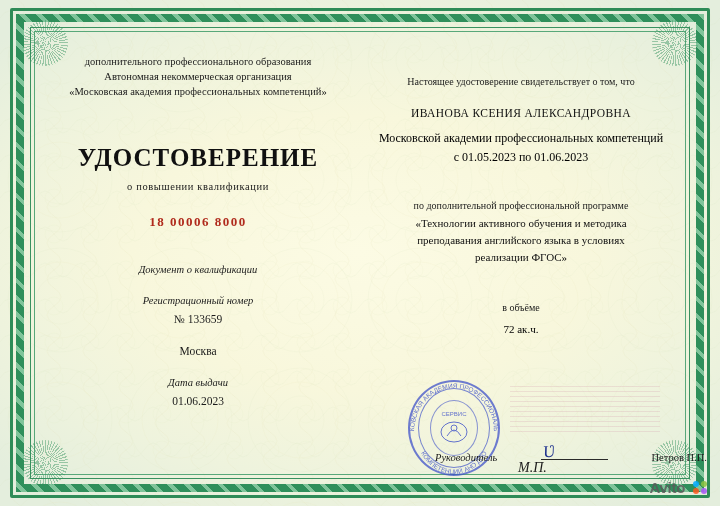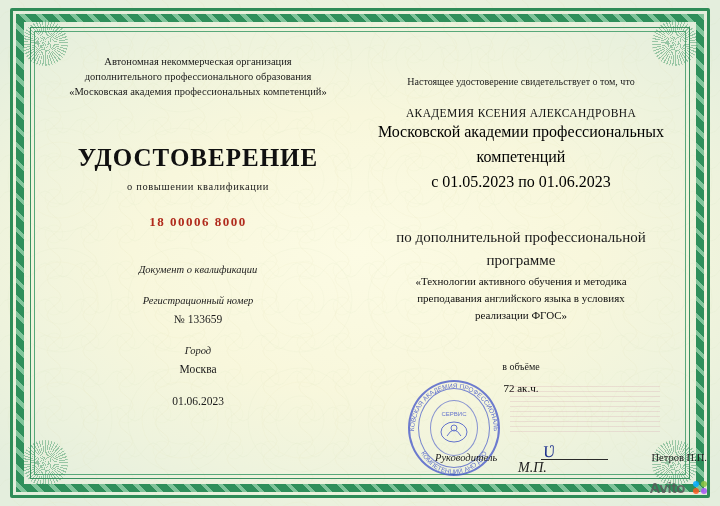--- a/index.html
+++ b/index.html
@@ -148,27 +148,27 @@
     margin-top: 18px;
     font-size: 11.5px;
     letter-spacing: .4px;
     color: #101010;
   }
   .r-passed {
     margin-top: 22px;
     font-size: 10px;
   }
   .r-org {
-    margin-top: 1px;
-    font-size: 16px;
+    margin-top: 10px;
+    font-size: 12px;
     line-height: 1.55;
   }
   .r-prog-label {
     margin-top: 32px;
-    font-size: 15px;
+    font-size: 10px;
   }
   .r-prog-name {
     margin-top: 2px;
     font-size: 11px;
     line-height: 1.55;
     color: #101010;
   }
   .r-vol-label {
     margin-top: 34px;
     font-size: 10px;
@@ -329,51 +329,51 @@
 
   <div class="rosette tl"></div>
   <div class="rosette tr"></div>
   <div class="rosette bl"></div>
   <div class="rosette br"></div>
 
   <div class="content">
 
     <div class="col-left">
       <div class="org-block">
+        <div>дополнительного профессионального образования</div>
         <div>Автономная некоммерческая организация</div>
-        <div>дополнительного профессионального образования</div>
         <div>«Московская академия профессиональных компетенций»</div>
       </div>
 
       <div class="title-main">УДОСТОВЕРЕНИЕ</div>
       <div class="title-sub">о повышении квалификации</div>
 
       <div class="serial">18 00006 8000</div>
 
       <div class="doc-kind">Документ о квалификации</div>
 
       <div class="field">
         <span class="label">Регистрационный номер</span>
         <span class="value">№ 133659</span>
       </div>
 
       <div class="field">
-        <span class="label">Город</span>
         <span class="value">Москва</span>
       </div>
 
       <div class="field">
+        <span class="label">Дата выдачи</span>
         <span class="value">01.06.2023</span>
       </div>
     </div>
 
     <div class="col-right">
       <div class="r-line r-top">Настоящее удостоверение свидетельствует о том, что</div>
 
-      <div class="r-name">АКАДЕМИЯ КСЕНИЯ АЛЕКСАНДРОВНА</div>
+      <div class="r-name">ИВАНОВА КСЕНИЯ АЛЕКСАНДРОВНА</div>
 
 
       <div class="r-org">
         <div>Московской академии профессиональных компетенций</div>
         <div>с 01.05.2023 по 01.06.2023</div>
       </div>
 
       <div class="r-line r-prog-label">по дополнительной профессиональной программе</div>
 
       <div class="r-prog-name">

